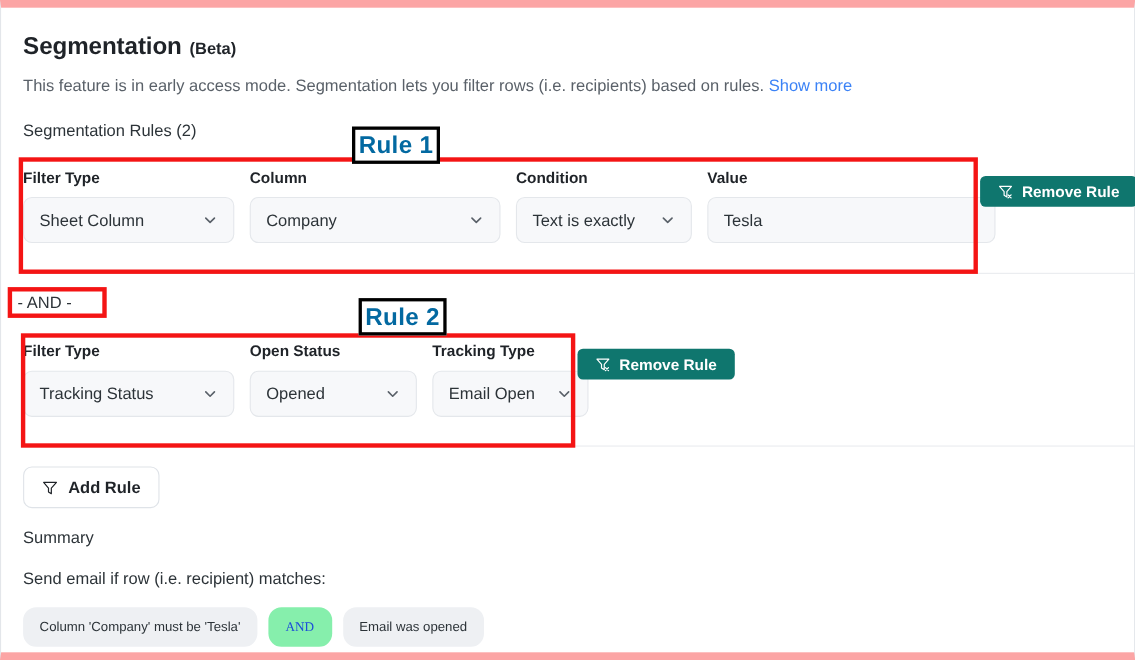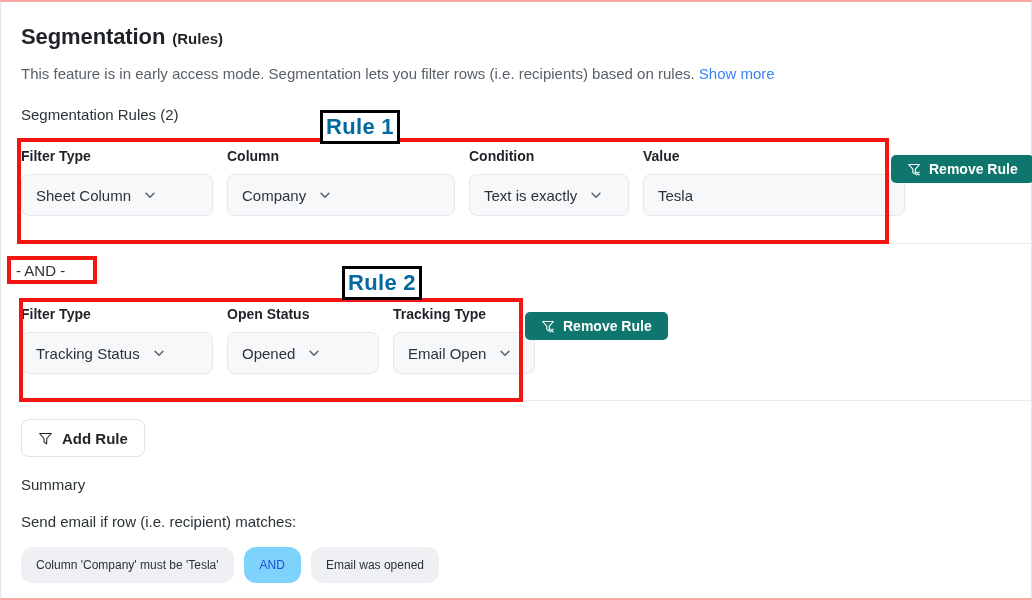--- a/index.html
+++ b/index.html
@@ -10,21 +10,21 @@
     background: #ffffff;
     font-family: "Liberation Sans", sans-serif;
     overflow: hidden;
   }
 
   .page {
     position: relative;
     width: 1032px;
     height: 600px;
     background: #ffffff;
-    border: 2px solid #fca5a5;
+    border: 7px solid #fca5a5;
     border-left: 1px solid #e3e6ea;
     border-right: 1px solid #e3e6ea;
   }
 
   
   .header {
     position: absolute;
     left: 20px;
     top: 22px;
     display: flex;
@@ -90,21 +90,21 @@
     height: 42px;
     background: #f7f8fa;
     border: 1px solid #e4e7eb;
     border-radius: 8px;
     display: flex;
     align-items: center;
     padding: 0 14px;
     font-size: 15px;
     color: #2c3338;
   }
-  .select-box { gap: 12px; }
+  .select-box { justify-content: space-between; gap: 12px; }
   .select-box .chev { flex: 0 0 auto; display: block; }
   .text-box { justify-content: flex-start; }
 
   .w-sheetcol  { width: 192px; }
   .w-column    { width: 228px; }
   .w-condition { width: 160px; }
   .w-value     { width: 262px; }
   .w-tracking  { width: 192px; }
   .w-emailopen { width: 142px; }
   .w-openstat  { width: 152px; }
@@ -198,23 +198,24 @@
     border-radius: 12px;
     background: #eef0f3;
     color: #2c3338;
     font-size: 12px;
     display: flex;
     align-items: center;
     padding: 0 15px;
     white-space: nowrap;
   }
   .chip.op {
-    background: #7dd3fc;
+    background: #86efac;
     color: #1d4ed8;
     padding: 14px 16px;
+    font-family: Liberation Serif, serif;
   }
 
   
   .anno-box {
     position: absolute;
     border: 4px solid #f41414;
     pointer-events: none;
   }
   #anno-rule1 { left: 16px;  top: 136px; width: 872px; height: 106px; }
   #anno-rule2 { left: 18px;  top: 296px; width: 504px; height: 104px; }
@@ -227,30 +228,30 @@
     color: #0369a1;
     font-size: 22px;
     font-weight: bold;
     font-family: "Liberation Sans", sans-serif;
     display: flex;
     align-items: center;
     justify-content: center;
     letter-spacing: 0.3px;
   }
   #anno-label-1 { left: 319px; top: 108px; width: 80px; height: 34px; }
-  #anno-label-2 { left: 341px; top: 264px; width: 80px; height: 34px; }
+  #anno-label-2 { left: 325px; top: 264px; width: 80px; height: 34px; }
 </style>
 </head>
 <body>
 
 <div class="page">
 
   <div class="header">
     <span class="header-title">Segmentation</span>
-    <span class="header-beta">(Rules)</span>
+    <span class="header-beta">(Beta)</span>
   </div>
 
   <div class="intro">
     <span>This feature is in early access mode. Segmentation lets you filter rows (i.e. recipients) based on rules.</span>
     <a href="#">Show more</a>
   </div>
 
   <div class="rules-heading">Segmentation Rules (2)</div>
 
   <div class="rule-row" id="rule-row-1">

